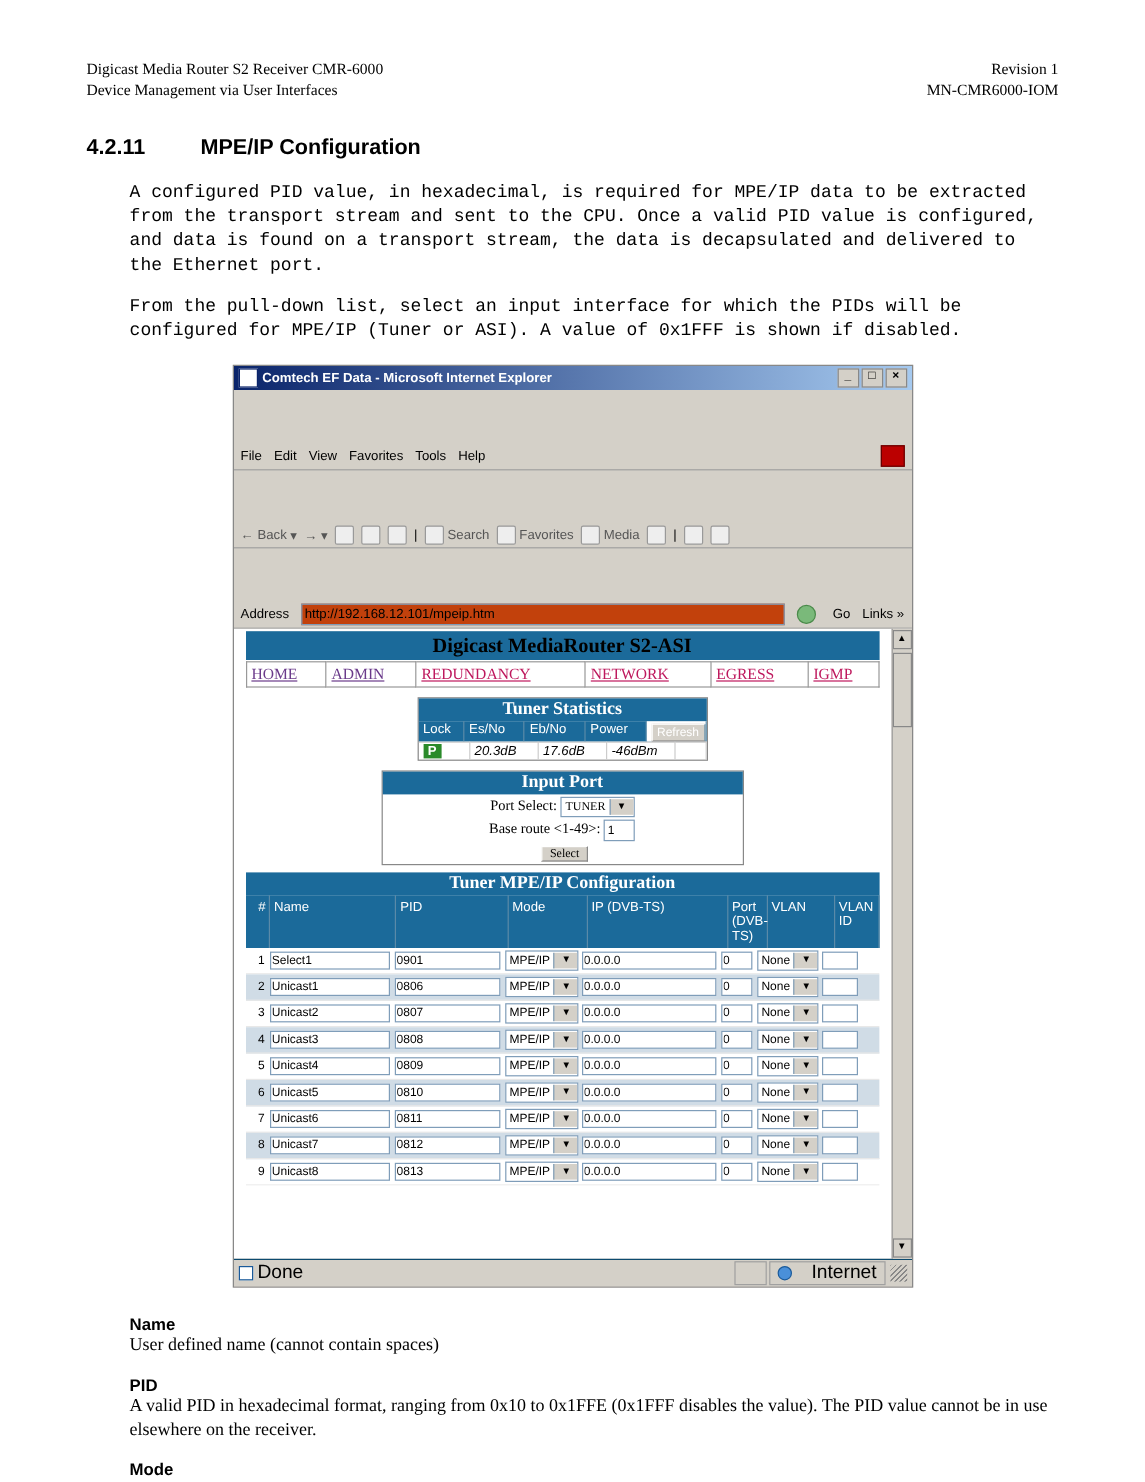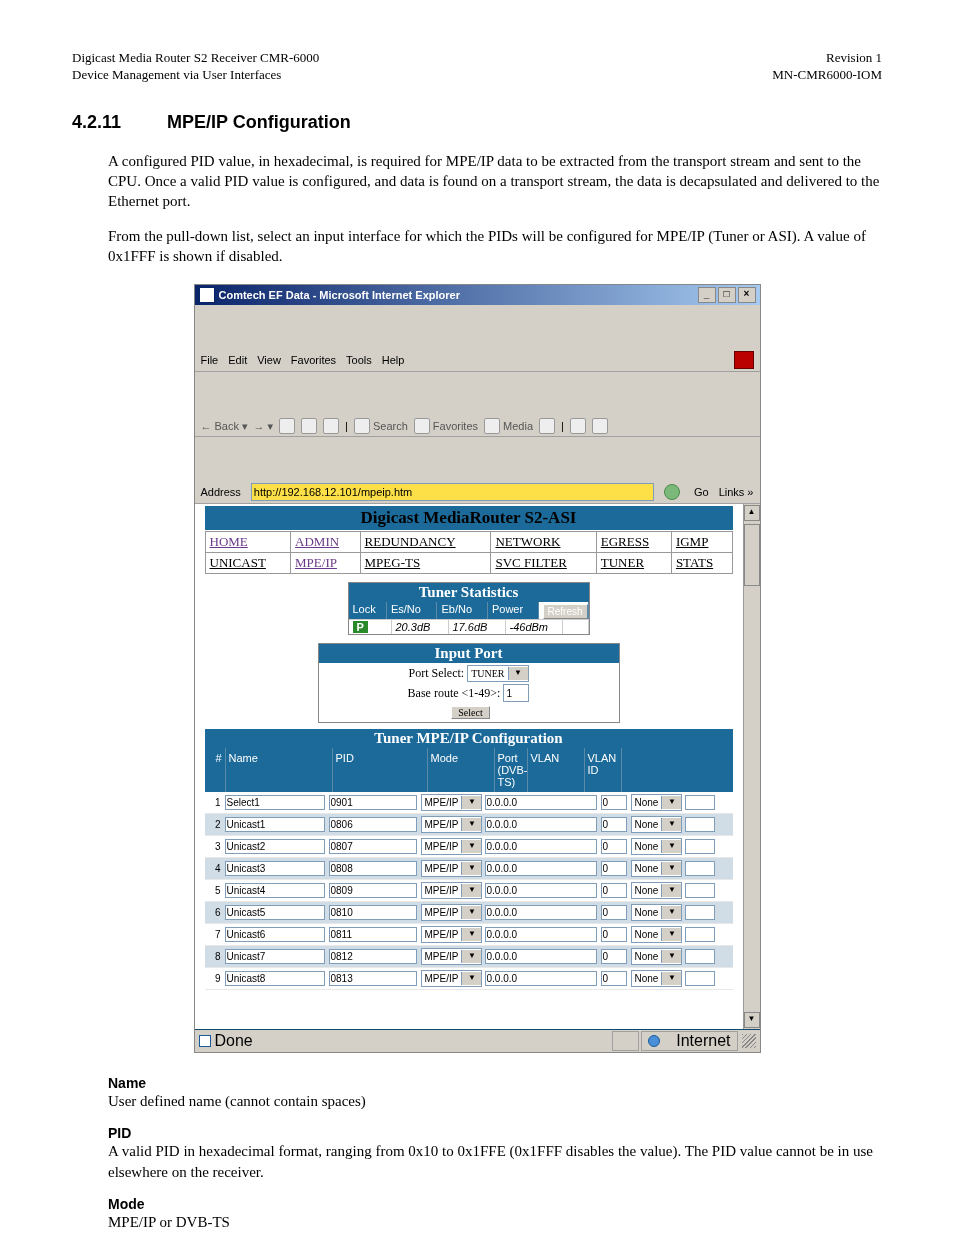--- a/index.html
+++ b/index.html
@@ -24,20 +24,21 @@
   h2.section {
     font-family: Arial, Helvetica, sans-serif;
     font-weight: bold;
     font-size: 18px;
     margin: 10px 0 18px 0;
   }
   .secnum { display:inline-block; width:90px; }
   .body-text {
     margin: 0 0 14px 36px;
     line-height: 1.35;
+    font-family: Liberation Mono, monospace;
   }
   .field-name {
     font-family: Arial, Helvetica, sans-serif;
     font-weight: bold;
     font-size: 14px;
     margin: 14px 0 0 36px;
   }
   .field-desc {
     margin: 0 0 4px 36px;
     line-height: 1.35;
@@ -85,21 +86,21 @@
     background:#d4d0c8;
     margin-top:44px;
   }
   .menubar span { color:#000; }
   .menubar .logo { margin-left:auto; width:18px; height:16px; background:#b00; border:1px solid #600; }
   .toolbar { gap:6px; font-size:11px; }
   .tbtn { display:flex; align-items:center; gap:3px; color:#555; }
   .ticon { width:14px; height:14px; border:1px solid #999; background:#eee; border-radius:2px; }
   .addrbar input {
     flex:1; font-size:11px; height:16px; border:1px solid #7f9db9;
-    background:#fde047; padding:0 2px;
+    background:#c2410c; padding:0 2px;
   }
   .go { display:flex; align-items:center; gap:14px; }
   .go .ticon { border-radius:50%; background:#7ab97a; border-color:#4a8a4a; }
 
   .content-area {
     display:flex; background:#fff; height: 525px;
   }
   .content-scroll { flex:1; overflow:hidden; padding: 2px 10px 0 10px; }
   .vscroll { width:16px; background:#d4d0c8; border-left:1px solid #999;
              display:flex; flex-direction:column; align-items:center; }
@@ -111,21 +112,21 @@
     text-align:center; background:#1b6a9a; color:#000000;
     font-family:"Times New Roman", serif; font-weight:bold; font-size:17px;
     padding:2px 0; margin-bottom:1px;
   }
   .navtable { width:100%; border-collapse:collapse; margin-bottom:8px; }
   .navtable td {
     border:1px solid #999; padding:2px 4px; font-family:"Times New Roman", serif;
     font-size:13px; text-decoration:underline;
   }
   .navtable td.visited { color:#6a3a8a; }
-  .navtable td.unvisited { color:#000000; }
+  .navtable td.unvisited { color:#be185d; }
 
   .blockheader {
     background:#1b6a9a; color:#fff; text-align:center;
     font-family:"Times New Roman", serif; font-weight:bold; font-size:15px;
     padding:1px 0; width:100%;
   }
   .tuner-wrap { width: 240px; margin: 6px auto 8px auto; border:1px solid #888; }
   .tuner-head { display:flex; background:#1b6a9a; color:#fff; font-size:11px; }
   .tuner-head div { padding:1px 4px; border-right:1px solid #5a8aa8; }
   .tuner-row { display:flex; font-style:italic; font-size:11px; }
@@ -264,28 +265,20 @@
         <table class="navtable">
           <tbody>
               <tr>
             <td class="visited">HOME</td>
             <td class="visited">ADMIN</td>
             <td class="unvisited">REDUNDANCY</td>
             <td class="unvisited">NETWORK</td>
             <td class="unvisited">EGRESS</td>
             <td class="unvisited">IGMP</td>
           </tr>
-          <tr>
-            <td class="unvisited">UNICAST</td>
-            <td class="visited">MPE/IP</td>
-            <td class="unvisited">MPEG-TS</td>
-            <td class="unvisited">SVC FILTER</td>
-            <td class="unvisited">TUNER</td>
-            <td class="unvisited">STATS</td>
-          </tr>
         </tbody>
           </table>
 
         <div class="tuner-wrap">
           <div class="blockheader">Tuner Statistics</div>
           <div class="tuner-head">
             <div style="width:34px">Lock</div>
             <div style="width:48px">Es/No</div>
             <div style="width:48px">Eb/No</div>
             <div style="width:48px">Power</div>
@@ -319,20 +312,21 @@
             <span class="select-btn">Select</span>
           </div>
         </div>
 
         <div class="blockheader">Tuner MPE/IP Configuration</div>
         <div class="cfgheader">
           <div class="c-num">#</div>
           <div class="c-name">Name</div>
           <div class="c-pid">PID</div>
           <div class="c-mode">Mode</div>
+          <div class="c-ip">IP (DVB-TS)</div>
           <div class="c-port">Port (DVB-TS)</div>
           <div class="c-vlan">VLAN</div>
           <div class="c-vid">VLAN ID</div>
         </div>
         <div class="cfg-scroll" id="cfg-body">
             <div class="cfgrow">
               <div class="c-num">1</div>
               <div class="c-name"><input value="Select1" style=""></div>
               <div class="c-pid"><input value="0901" style=""></div>
               <div class="c-mode"><span class="fake-select">

